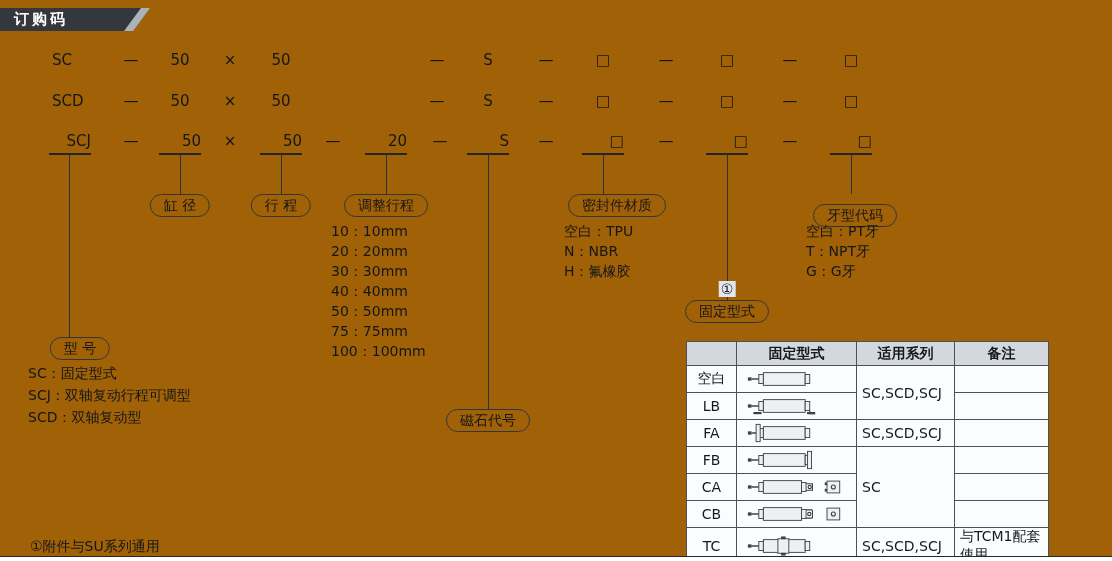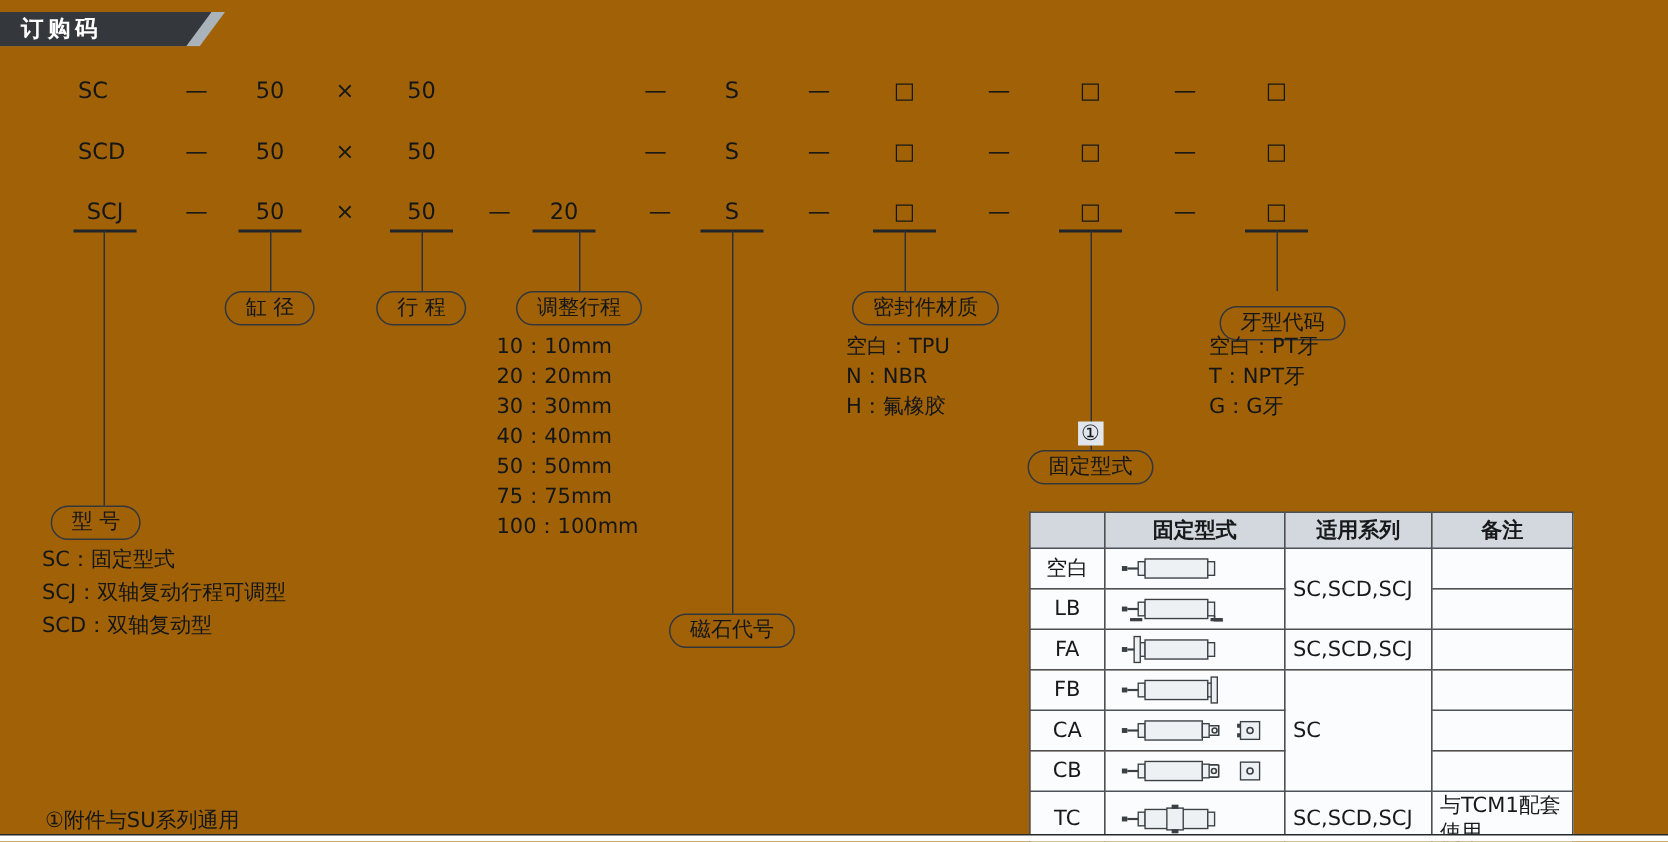--- a/index.html
+++ b/index.html
@@ -7,21 +7,21 @@
   .page{position:relative;width:1112px;height:561px;background:#a16207;overflow:hidden;color:#17191b;}
 
   .banner-shadow{position:absolute;left:0;top:8px;width:150px;height:23px;background:#aab3ba;
     clip-path:polygon(0 0,100% 0,calc(100% - 17px) 100%,0 100%);}
   .banner{position:absolute;left:0;top:8px;width:141px;height:23px;background:#34383c;color:#fff;
     font-size:15px;font-weight:bold;letter-spacing:3px;line-height:23px;padding-left:14px;
     clip-path:polygon(0 0,100% 0,calc(100% - 17px) 100%,0 100%);}
 
   .tok{position:absolute;font-size:15px;line-height:16px;color:#141618;transform:translateX(-50%);white-space:nowrap;}
   .tok.left{transform:none;}
-  .tok.u{width:42px;text-align:center;border-bottom:2px solid #212529;padding-bottom:4px;}
+  .tok.u{width:42px;text-align:right;border-bottom:2px solid #212529;padding-bottom:4px;}
 
   .vline{position:absolute;width:1px;background:#2e3236;}
 
   .bubble{position:absolute;transform:translateX(-50%);border:1px solid #33373b;border-radius:12px;
     padding:2px 13px;font-size:14px;line-height:17px;white-space:nowrap;color:#141618;}
   .circ{position:absolute;transform:translateX(-50%);font-size:14px;line-height:16px;background:#e0e6eb;padding:0 2px;}
 
   .opts{position:absolute;font-size:14px;line-height:20px;white-space:nowrap;color:#141618;}
   .opts.model-list{line-height:22px;}
 
@@ -79,21 +79,21 @@
   <span class="tok" style="left:727px;top:93px">□</span>
   <span class="tok" style="left:790px;top:93px">—</span>
   <span class="tok" style="left:851px;top:93px">□</span>
 
   <span class="tok u" style="left:70px;top:133px">SCJ</span>
   <span class="tok" style="left:131px;top:133px">—</span>
   <span class="tok u" style="left:180px;top:133px">50</span>
   <span class="tok" style="left:230px;top:133px">×</span>
   <span class="tok u" style="left:281px;top:133px">50</span>
   <span class="tok" style="left:333px;top:133px">—</span>
-  <span class="tok u" style="left:376px;top:133px">20</span>
+  <span class="tok u" style="left:386px;top:133px">20</span>
   <span class="tok" style="left:440px;top:133px">—</span>
   <span class="tok u" style="left:488px;top:133px">S</span>
   <span class="tok" style="left:546px;top:133px">—</span>
   <span class="tok u" style="left:603px;top:133px">□</span>
   <span class="tok" style="left:666px;top:133px">—</span>
   <span class="tok u" style="left:727px;top:133px">□</span>
   <span class="tok" style="left:790px;top:133px">—</span>
   <span class="tok u" style="left:851px;top:133px">□</span>
 
   <div class="vline" style="left:69px;top:154px;height:183px"></div>
@@ -103,21 +103,21 @@
   <div class="vline" style="left:488px;top:154px;height:255px"></div>
   <div class="vline" style="left:603px;top:154px;height:40px"></div>
   <div class="vline" style="left:727px;top:154px;height:146px"></div>
   <div class="vline" style="left:851px;top:154px;height:40px"></div>
 
   <div class="bubble" style="left:180px;top:194px">缸 径</div>
   <div class="bubble" style="left:281px;top:194px">行 程</div>
   <div class="bubble" style="left:386px;top:194px">调整行程</div>
   <div class="bubble" style="left:617px;top:194px">密封件材质</div>
   <div class="bubble" style="left:855px;top:204px">牙型代码</div>
-  <div class="bubble" style="left:64px;top:337px">型 号</div>
+  <div class="bubble" style="left:80px;top:337px">型 号</div>
   <div class="bubble" style="left:488px;top:409px">磁石代号</div>
   <div class="circ" style="left:727px;top:281px">①</div>
   <div class="bubble" style="left:727px;top:300px">固定型式</div>
 
   <div class="opts" style="left:331px;top:221px">
     <div>10：10mm</div>
     <div>20：20mm</div>
     <div>30：30mm</div>
     <div>40：40mm</div>
     <div>50：50mm</div>

